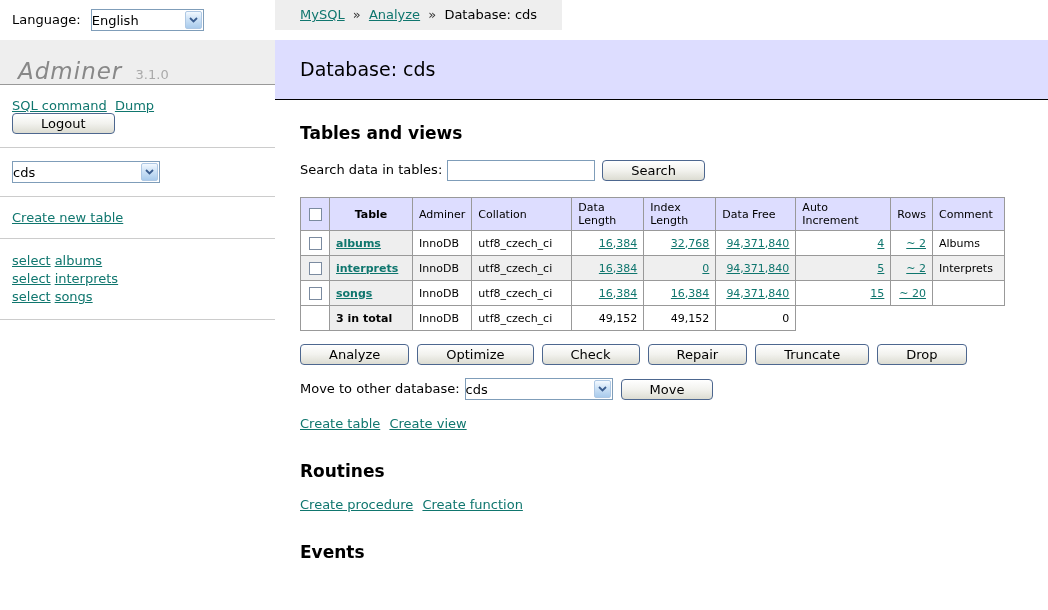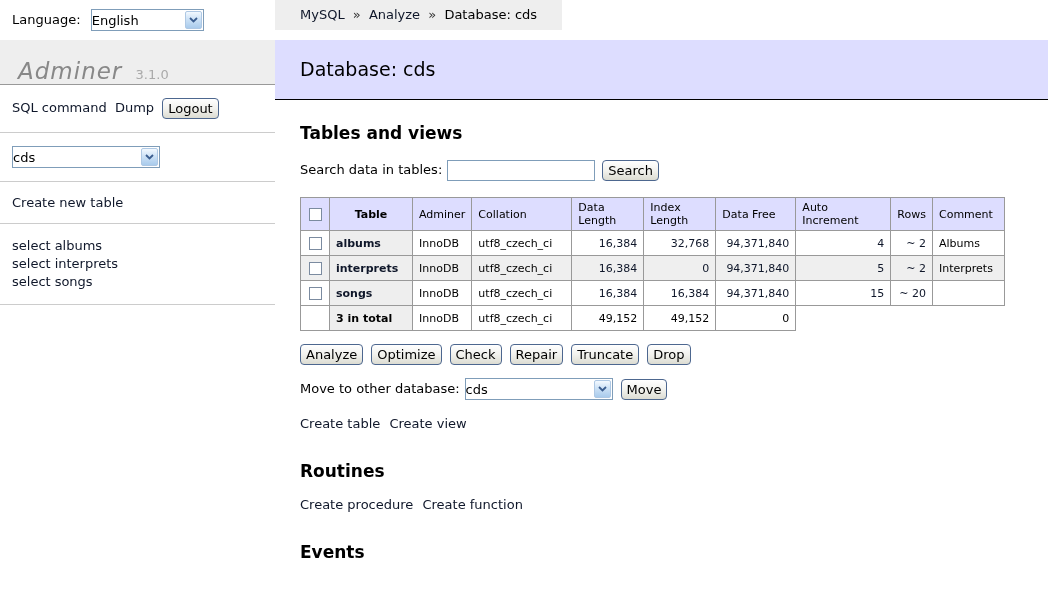--- a/index.html
+++ b/index.html
@@ -3,21 +3,21 @@
 <meta charset="utf-8">
 <style>
   * { margin:0; padding:0; box-sizing:border-box; }
   html,body { background:#fff; }
   body {
     font-family:"DejaVu Sans","Liberation Sans",sans-serif;
     font-size:13px; color:#000;
     width:1048px; height:610px; overflow:hidden;
     display:flex;
   }
-  a { color:#0f172a; cursor:pointer; }
+  a { color:#0f766e; text-decoration:underline; cursor:pointer; }
 
   
   #sidebar { width:275px; flex:0 0 275px; }
   .lang-row { height:40px; padding:9px 12px; white-space:nowrap; }
   .lang-row .lbl { margin-right:6px; }
   h1.brand {
     height:45px; background:#eee; border-bottom:1px solid #999;
     padding:15px 0 0 18px; font-weight:normal; white-space:nowrap;
   }
   h1.brand .appname { font-style:italic; font-size:23px; color:#888; letter-spacing:1px; }
@@ -36,21 +36,21 @@
   }
   .xpselect .xpselect-text { font-size:13px; white-space:nowrap; overflow:hidden; }
   .xpselect .xpselect-btn {
     width:17px; height:18px; margin:1px; border-radius:2px; flex:0 0 17px;
     background:linear-gradient(180deg,#f3f9ff 0%,#cde2f6 45%,#a9cbec 100%);
     border:1px solid #aec8e4;
     display:flex; align-items:center; justify-content:center;
   }
   .btn {
     font-family:"DejaVu Sans","Liberation Sans",sans-serif; font-size:13px;
-    padding:2px 5px; border:1px solid #4d678f; border-radius:4px;
+    padding:2px 28px; border:1px solid #4d678f; border-radius:4px;
     background:linear-gradient(180deg,#ffffff 0%,#f2f2ee 50%,#dcdcd2 100%);
     cursor:pointer; vertical-align:middle; color:#000;
   }
   .xpcheck {
     display:inline-block; width:13px; height:13px; background:#fff;
     border:1px solid #7b8ba0; vertical-align:middle; cursor:pointer;
   }
   .xpinput {
     height:21px; border:1px solid #7f9db9; font-size:13px; padding:2px 4px;
     font-family:"DejaVu Sans","Liberation Sans",sans-serif; vertical-align:middle;

